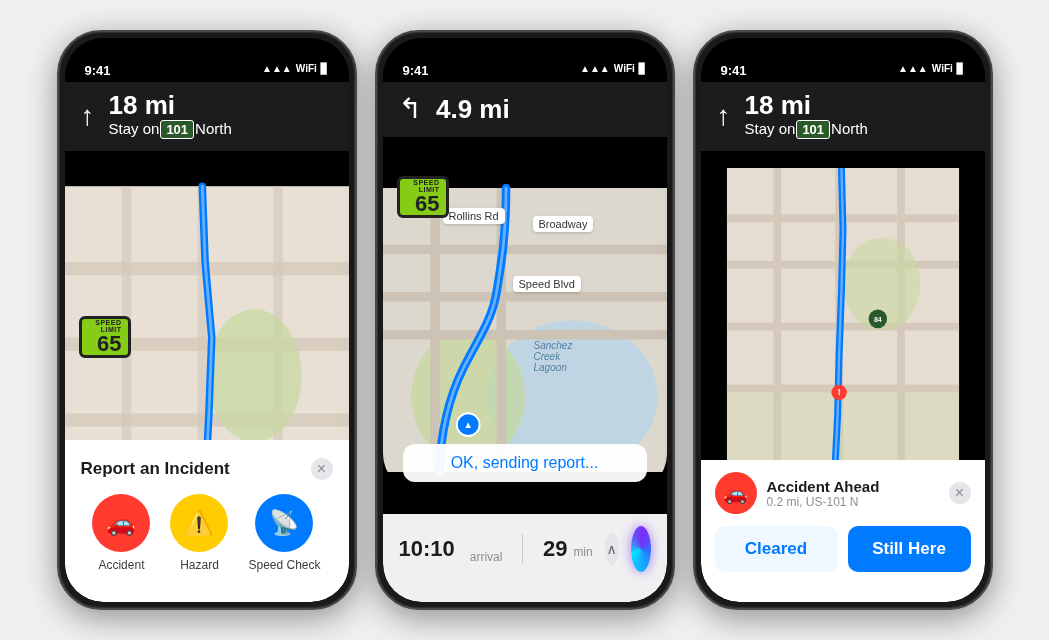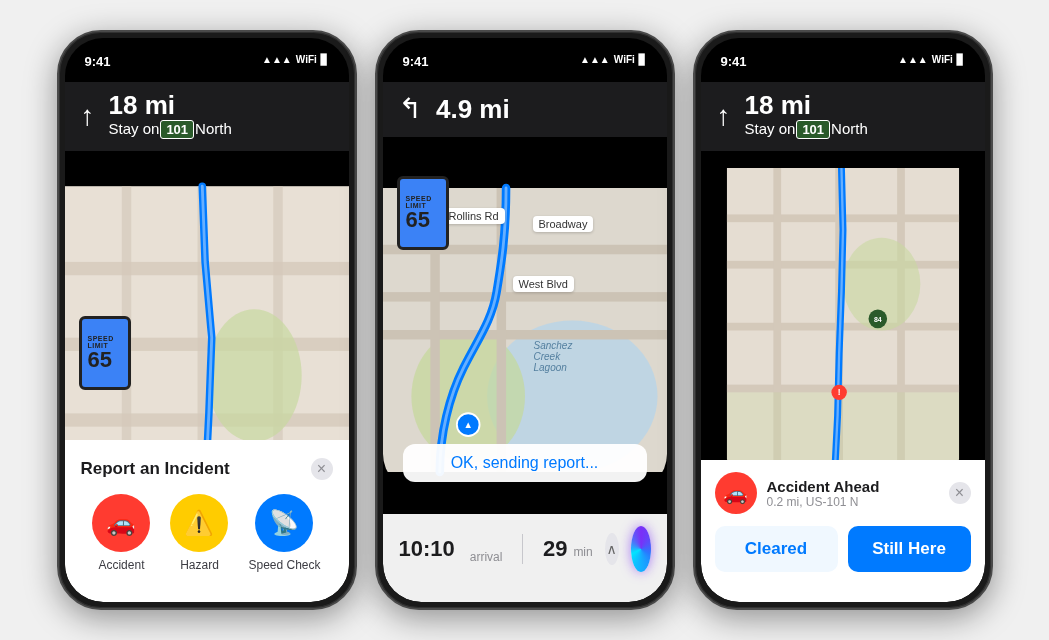--- a/index.html
+++ b/index.html
@@ -51,21 +51,21 @@
     
     .status-bar {
       position: absolute;
       top: 0;
       left: 0;
       right: 0;
       height: 28px;
       display: flex;
       justify-content: space-between;
       align-items: flex-start;
-      padding: 16px 20px 0;
+      padding: 25px 20px 0;
       z-index: 99;
       color: white;
       font-size: 12px;
       font-weight: 600;
     }
     .status-time { font-size: 13px; font-weight: 700; }
     .status-icons { display: flex; gap: 4px; align-items: center; font-size: 10px; }
 
     
     .nav-header {
@@ -115,25 +115,25 @@
     }
     .highway-badge-blue {
       background: #1a3a8a;
     }
 
     
     .speed-limit {
       position: absolute;
       top: 148px;
       left: 14px;
-      background: #3b82f6;
+      background: #84cc16;
       border: 3px solid #222;
       border-radius: 6px;
-      padding: 16px 6px;
-      text-align: left;
+      padding: 0 6px;
+      text-align: right;
       z-index: 50;
       width: 52px;
     }
     .speed-limit-label {
       font-size: 7px;
       font-weight: 700;
       color: #222;
       letter-spacing: 0.5px;
       text-transform: uppercase;
       line-height: 1;
@@ -483,21 +483,21 @@
 
         
         <div class="speed-limit" style="top: 8px;">
           <div class="speed-limit-label">SPEED LIMIT</div>
           <div class="speed-limit-number">65</div>
         </div>
 
         
         <div class="map-label" style="top: 40px; left: 60px;">Rollins Rd</div>
         <div class="map-label" style="top: 48px; left: 150px;">Broadway</div>
-        <div class="map-label" style="top: 108px; left: 130px;">West Blvd</div>
+        <div class="map-label" style="top: 108px; left: 130px;">Speed Blvd</div>
         <div class="map-label" style="top: 170px; left: 145px; font-size: 10px; background: transparent; box-shadow: none; color: #5580a0; font-style: italic;">Sanchez<br>Creek<br>Lagoon</div>
       </div>
 
       <div class="sending-banner" style="bottom: 120px;">
         <span>OK, sending report...</span>
       </div>
 
       <div class="bottom-nav-bar">
         <div class="arrival-info">
           <span class="arrival-time-big">10:10</span>

